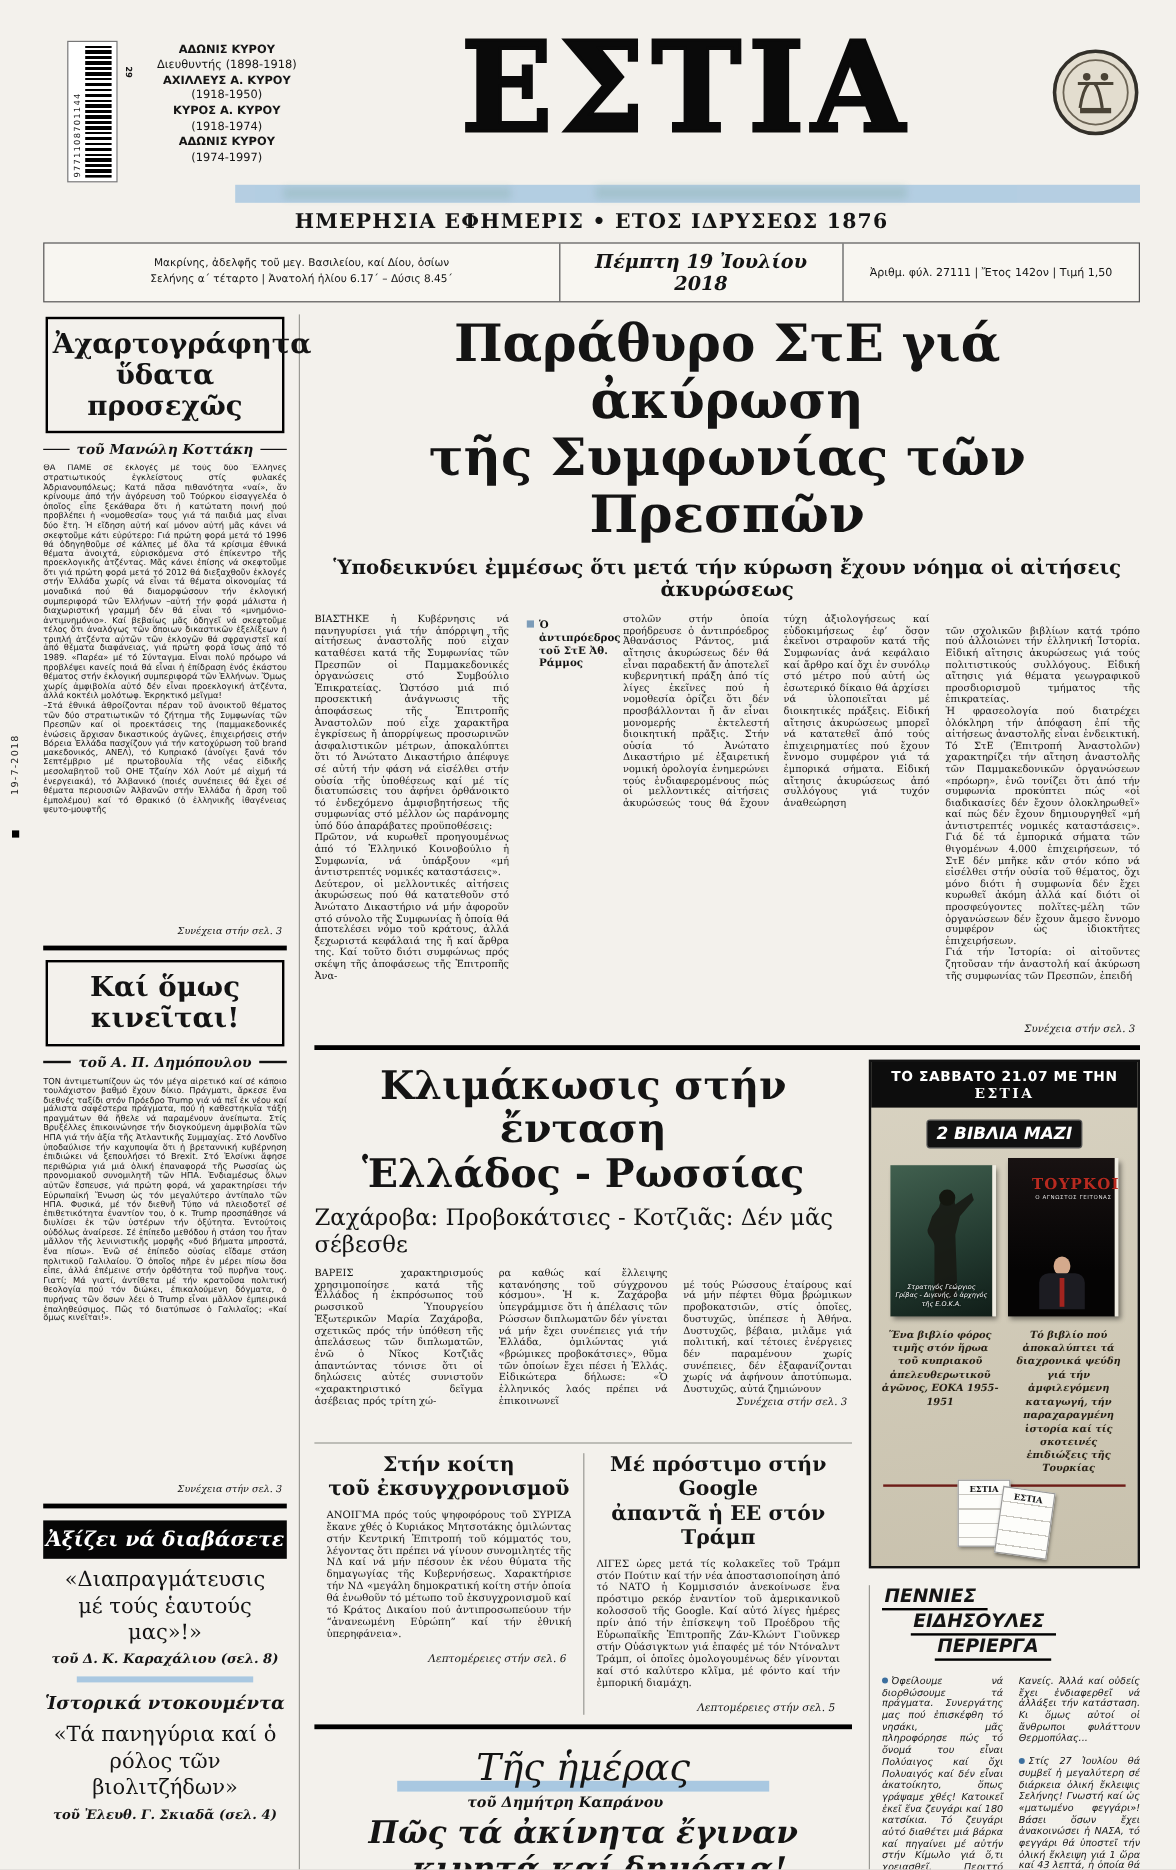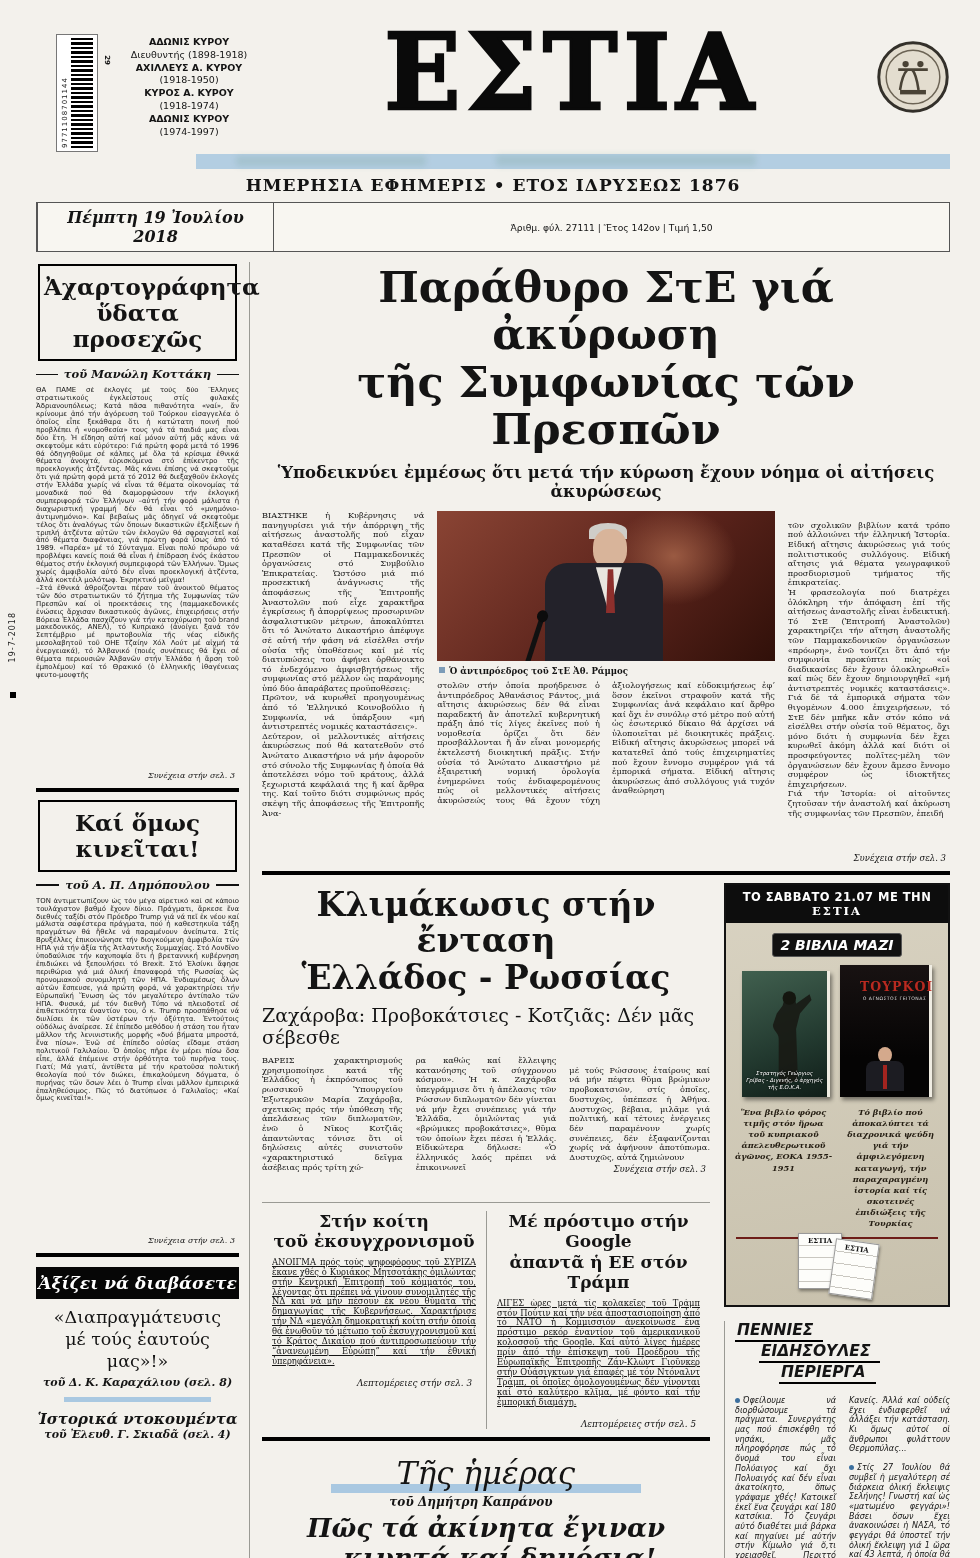--- a/index.html
+++ b/index.html
@@ -65,21 +65,21 @@
 
   .edge-date{position:absolute;left:8px;top:612px;writing-mode:vertical-rl;transform:rotate(180deg);
              font:8px var(--sans);letter-spacing:1px;color:#222;}
   .edge-dot{position:absolute;left:10px;top:692px;width:6px;height:6px;background:#000;}
 
   
   .mainhead{white-space:pre-line;text-align:center;font:700 43px/1.1 var(--serif);margin-top:2px;}
   .deck{text-align:center;font:700 16.5px var(--serif);margin:10px 0 10px 0;}
   .mgrid{display:grid;grid-template-columns:repeat(4,1fr);column-gap:13px;height:352px;overflow:hidden;}
   .mcol{font:8.2px/9.6px var(--serif);white-space:pre-line;}
-  .mmid{grid-column:2/4;display:flex;flex-direction:column;}
+  .mmid{grid-column:2/4;display:flex;flex-direction:row;}
   .photo{position:relative;height:150px;background:
       radial-gradient(90px 70px at 70% 30%,#9a5a42,transparent 70%),
       linear-gradient(135deg,#8a4434 0%,#5c241c 55%,#301009 100%);overflow:hidden;}
   .ph-head{position:absolute;left:46%;top:18px;width:34px;height:40px;border-radius:45%;background:#d8b49a;}
   .ph-hair{position:absolute;left:45%;top:12px;width:38px;height:16px;border-radius:50% 50% 0 0;background:#cfcdc8;}
   .ph-body{position:absolute;left:32%;top:52px;width:118px;height:100px;border-radius:22px 22px 0 0;background:#23222a;}
   .ph-shirt{position:absolute;left:47%;top:56px;width:26px;height:46px;background:#e9e6df;clip-path:polygon(0 0,100% 0,50% 100%);}
   .ph-tie{position:absolute;left:50%;top:58px;width:9px;height:44px;background:#8d2f2c;clip-path:polygon(20% 0,80% 0,100% 100%,0 100%);}
   .ph-mic{position:absolute;left:28%;top:108px;width:5px;height:44px;background:#111;transform:rotate(18deg);}
   .ph-mic:before{content:"";position:absolute;top:-10px;left:-3px;width:11px;height:12px;border-radius:50%;background:#0c0c0c;}
@@ -92,21 +92,21 @@
   
   .lower{display:grid;grid-template-columns:1fr 226px;column-gap:14px;margin-top:8px;}
   .rushead{white-space:pre-line;text-align:center;font:700 33px/1.1 var(--serif);margin-top:4px;}
   .rusdeck{text-align:left;font:19px var(--serif);margin:8px 0;}
   .rusgrid{display:grid;grid-template-columns:repeat(3,1fr);column-gap:13px;height:138px;overflow:hidden;margin-top:2px;}
   .ruscol{font:8.2px/9.7px var(--serif);white-space:pre-line;}
   .subrow{display:grid;grid-template-columns:1fr 1fr;margin-top:8px;border-top:1px solid var(--rule);padding-top:8px;}
   .subart{padding:0 10px;}
   .subart+.subart{border-left:1px solid var(--rule);}
   .subart h3{text-align:center;font:700 17px/1.2 var(--serif);margin-bottom:6px;white-space:pre-line;}
-  .subbody{font:8.4px/9.9px var(--serif);height:118px;overflow:hidden;text-decoration:underline;}
+  .subbody{font:8.4px/9.9px var(--serif);height:118px;overflow:hidden;}
   .subart .cont{font-size:8.8px;}
 
   
   .adcol{display:flex;flex-direction:column;}
   .ad{border:2px solid #121212;background:linear-gradient(170deg,#d9d3c2,#c8c1ad);padding-bottom:8px;}
   .ad-head{background:#0d0d0d;color:#fff;text-align:center;font:700 11.5px var(--sans);letter-spacing:.5px;padding:5px 2px;}
   .ad-head .est{font-family:var(--serif);font-weight:700;letter-spacing:2px;}
   .ad-badge{display:block;width:130px;margin:10px auto 8px auto;background:#111;color:#fff;text-align:center;
             font:700 italic 14px var(--sans);padding:3px 0;border-radius:3px;border:1px solid #555;}
   .covers{display:flex;justify-content:center;gap:10px;align-items:flex-end;margin-top:4px;}
@@ -181,20 +181,24 @@
           <circle cx="24" cy="13" r="1.7" fill="#4a4336"></circle>
         <rect x="13" y="27" width="14" height="2.4" fill="#4a4336"></rect>
       </svg>
     </div>
     <div class="blue-band">
       <span class="bleed" style="left:40px;top:2px;width:190px;height:10px"></span>
       <span class="bleed" style="left:300px;top:1px;width:260px;height:11px"></span>
     </div>
     <div class="tagline">ΗΜΕΡΗΣΙΑ ΕΦΗΜΕΡΙΣ • ΕΤΟΣ ΙΔΡΥΣΕΩΣ 1876</div>
     <div class="infobar">
+      <div class="ib-saints">
+        <span>Μακρίνης, ἀδελφῆς τοῦ μεγ. Βασιλείου, καί Δίου, ὁσίων</span>
+        <span>Σελήνης α´ τέταρτο | Ἀνατολή ἡλίου 6.17΄ – Δύσις 8.45΄</span>
+      </div>
       <div class="ib-date">
         <span>Πέμπτη 19 Ἰουλίου 2018</span>
       </div>
       <div class="ib-issue">
         <span>Ἀριθμ. φύλ. 27111 | Ἔτος 142ον | Τιμή 1,50</span>
       </div>
     </div>
   </header>
 
   <div class="bodygrid">
@@ -220,20 +224,21 @@
         <div class="cont">Συνέχεια στήν σελ. 3</div>
       </article>
       <div class="rule-heavy" style="margin:8px 0 10px 0"></div>
 
       <section>
         <div class="axizei-h">Ἀξίζει νά διαβάσετε</div>
         <div class="ax-title">«Διαπραγμάτευσις μέ τούς ἑαυτούς μας»!»</div>
         <div class="ax-by"><b>τοῦ Δ. Κ. Καραχάλιου (σελ. 8)</b></div>
         <div class="ax-div"></div>
         <div class="ax-kick">Ἱστορικά ντοκουμέντα</div>
+        <div class="ax-title">«Τά πανηγύρια καί ὁ ρόλος τῶν βιολιτζήδων»</div>
         <div class="ax-by"><b>τοῦ Ἐλευθ. Γ. Σκιαδᾶ (σελ. 4)</b></div>
       </section>
     </aside>
 
     <main class="mainarea">
 
       <section>
         <h1 class="mainhead">Παράθυρο ΣτΕ γιά ἀκύρωση
 τῆς Συμφωνίας τῶν Πρεσπῶν</h1>
         <div class="deck">Ὑποδεικνύει ἐμμέσως ὅτι μετά τήν κύρωση ἔχουν νόημα οἱ αἰτήσεις ἀκυρώσεως</div>
@@ -280,21 +285,21 @@
                 <div class="cont">Συνέχεια στήν σελ. 3</div>
               </div>
             </div>
           </section>
 
           <div class="subrow">
             <article class="subart">
               <h3>Στήν κοίτη
 τοῦ ἐκσυγχρονισμοῦ</h3>
               <div class="subbody jst">ΑΝΟΙΓΜΑ πρός τούς ψηφοφόρους τοῦ ΣΥΡΙΖΑ ἔκανε χθές ὁ Κυριάκος Μητσοτάκης ὁμιλώντας στήν Κεντρική Ἐπιτροπή τοῦ κόμματός του, λέγοντας ὅτι πρέπει νά γίνουν συνομιλητές τῆς ΝΔ καί νά μήν πέσουν ἐκ νέου θύματα τῆς δημαγωγίας τῆς Κυβερνήσεως. Χαρακτήρισε τήν ΝΔ «μεγάλη δημοκρατική κοίτη στήν ὁποία θά ἑνωθοῦν τό μέτωπο τοῦ ἐκσυγχρονισμοῦ καί τό Κράτος Δικαίου πού ἀντιπροσωπεύουν τήν “ἀνανεωμένη Εὐρώπη” καί τήν ἐθνική ὑπερηφάνεια».</div>
-              <div class="cont">Λεπτομέρειες στήν σελ. 3</div>
+              <div class="cont">Λεπτομέρειες στήν σελ. 6</div>
             </article>
             <article class="subart">
               <h3>Μέ πρόστιμο στήν Google
 ἀπαντᾶ ἡ ΕΕ στόν Τράμπ</h3>
               <div class="subbody jst">ΛΙΓΕΣ ὧρες μετά τίς κολακεῖες τοῦ Τράμπ στόν Πούτιν καί τήν νέα ἀποστασιοποίηση ἀπό τό ΝΑΤΟ ἡ Κομμισσιόν ἀνεκοίνωσε ἕνα πρόστιμο ρεκόρ ἐναντίον τοῦ ἀμερικανικοῦ κολοσσοῦ τῆς Google. Καί αὐτό λίγες ἡμέρες πρίν ἀπό τήν ἐπίσκεψη τοῦ Προέδρου τῆς Εὐρωπαϊκῆς Ἐπιτροπῆς Ζάν-Κλώντ Γιοῦνκερ στήν Οὐάσιγκτων γιά ἐπαφές μέ τόν Ντόναλντ Τράμπ, οἱ ὁποῖες ὁμολογουμένως δέν γίνονται καί στό καλύτερο κλῖμα, μέ φόντο καί τήν ἐμπορική διαμάχη.</div>
               <div class="cont">Λεπτομέρειες στήν σελ. 5</div>
             </article>
           </div>
           <div class="rule-heavy" style="margin-top:8px"></div>
 

